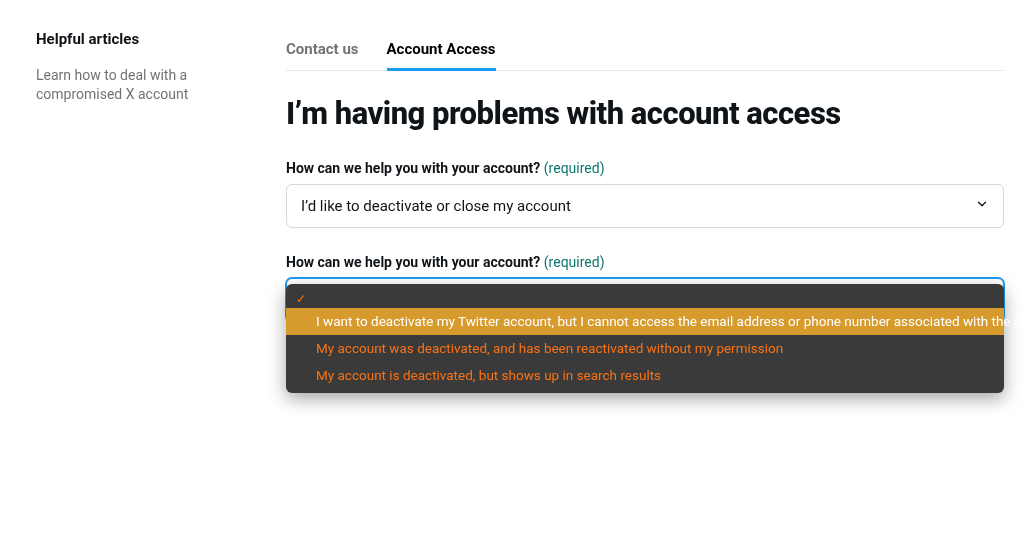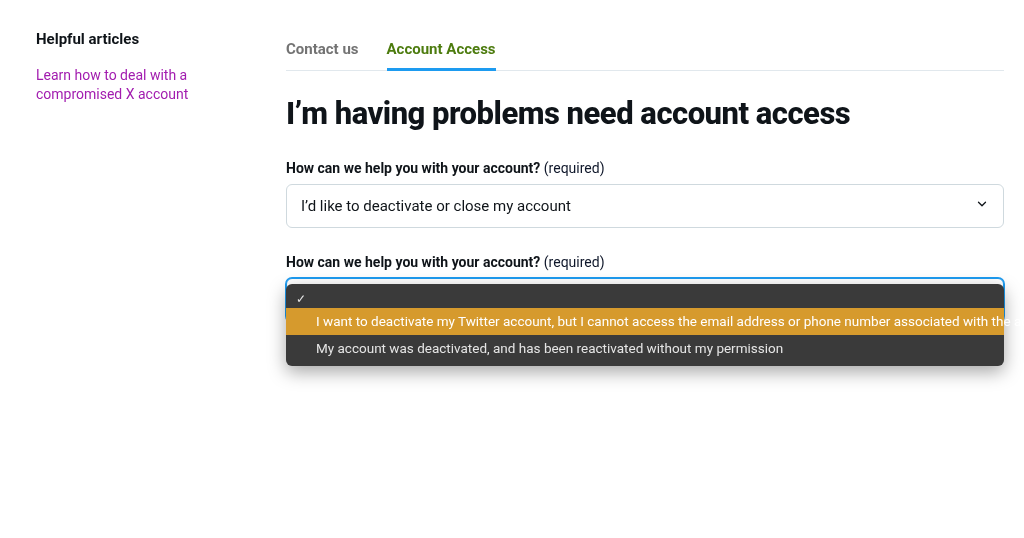--- a/index.html
+++ b/index.html
@@ -21,21 +21,21 @@
     padding-right: 20px;
   }
   .sidebar h3 {
     font-size: 15px;
     font-weight: 700;
     margin-bottom: 18px;
   }
   .sidebar ul { list-style: none; }
   .sidebar li {
     font-size: 14px;
-    color: #a21caf;
+    color: #737373;
     line-height: 1.35;
     margin-bottom: 16px;
     cursor: pointer;
   }
   .main {
     flex: 1;
     padding-left: 20px;
     position: relative;
   }
   .tabs {
@@ -47,35 +47,35 @@
     padding: 10px 0;
     margin-right: 28px;
     font-size: 15px;
     font-weight: 700;
     color: #737373;
     cursor: pointer;
     border-bottom: 3px solid transparent;
     margin-bottom: -1px;
   }
   .tab.active {
-    color: #4d7c0f;
+    color: #000000;
     border-bottom-color: #1d9bf0;
   }
   h1.page-title {
     font-size: 31px;
     font-weight: 800;
     letter-spacing: -0.5px;
     margin-bottom: 28px;
   }
   .field-label {
     font-size: 14px;
     margin-bottom: 8px;
   }
   .field-label .req {
-    color: #0f172a;
+    color: #0f766e;
     font-weight: 400;
   }
   .field-label .q {
     font-weight: 700;
     margin-top: 28px;
   }
   .select-box {
     width: 100%;
     border: 1px solid #cfd9de;
     border-radius: 6px;
@@ -107,21 +107,21 @@
     right: -0px;
     background: #3a3a3a;
     border-radius: 6px;
     box-shadow: 0 6px 18px rgba(0,0,0,0.35);
     padding: 4px 0;
     z-index: 10;
   }
   .dropdown-option {
     padding: 4px 12px 4px 30px;
     font-size: 13.5px;
-    color: #e5e5e5;
+    color: #f97316;
     cursor: pointer;
     white-space: nowrap;
     position: relative;
     line-height: 1.4;
   }
   .dropdown-option.blank {
     min-height: 20px;
   }
   .dropdown-option.selected::before {
     content: "✓";
@@ -148,21 +148,21 @@
       <li>Learn how to deal with a compromised X account</li>
     </ul>
   </aside>
 
   <main class="main">
     <nav class="tabs">
       <div class="tab">Contact us</div>
       <div class="tab active">Account Access</div>
     </nav>
 
-    <h1 class="page-title">I’m having problems need account access</h1>
+    <h1 class="page-title">I’m having problems with account access</h1>
 
     <div class="field-label">
       <span class="q">How can we help you with your account?</span>
       <span class="req">(required)</span>
     </div>
     <div class="select-box">
       <span>I’d like to deactivate or close my account</span>
       <span class="chevron">
         <svg width="14" height="14" viewBox="0 0 24 24" fill="none" stroke="#0f1419" stroke-width="2.2" stroke-linecap="round" stroke-linejoin="round">
             <polyline points="6 9 12 15 18 9"></polyline>
@@ -181,17 +181,18 @@
           <svg width="14" height="14" viewBox="0 0 24 24" fill="none" stroke="#0f1419" stroke-width="2.2" stroke-linecap="round" stroke-linejoin="round">
               <polyline points="6 9 12 15 18 9"></polyline>
             </svg>
         </span>
       </div>
 
       <div class="dropdown-panel" style="top:6px;">
         <div class="dropdown-option blank selected"></div>
         <div class="dropdown-option highlight">I want to deactivate my Twitter account, but I cannot access the email address or phone number associated with the account</div>
         <div class="dropdown-option">My account was deactivated, and has been reactivated without my permission</div>
+        <div class="dropdown-option">My account is deactivated, but shows up in search results</div>
       </div>
     </div>
 
   </main>
 </div>
 
 </body></html>

